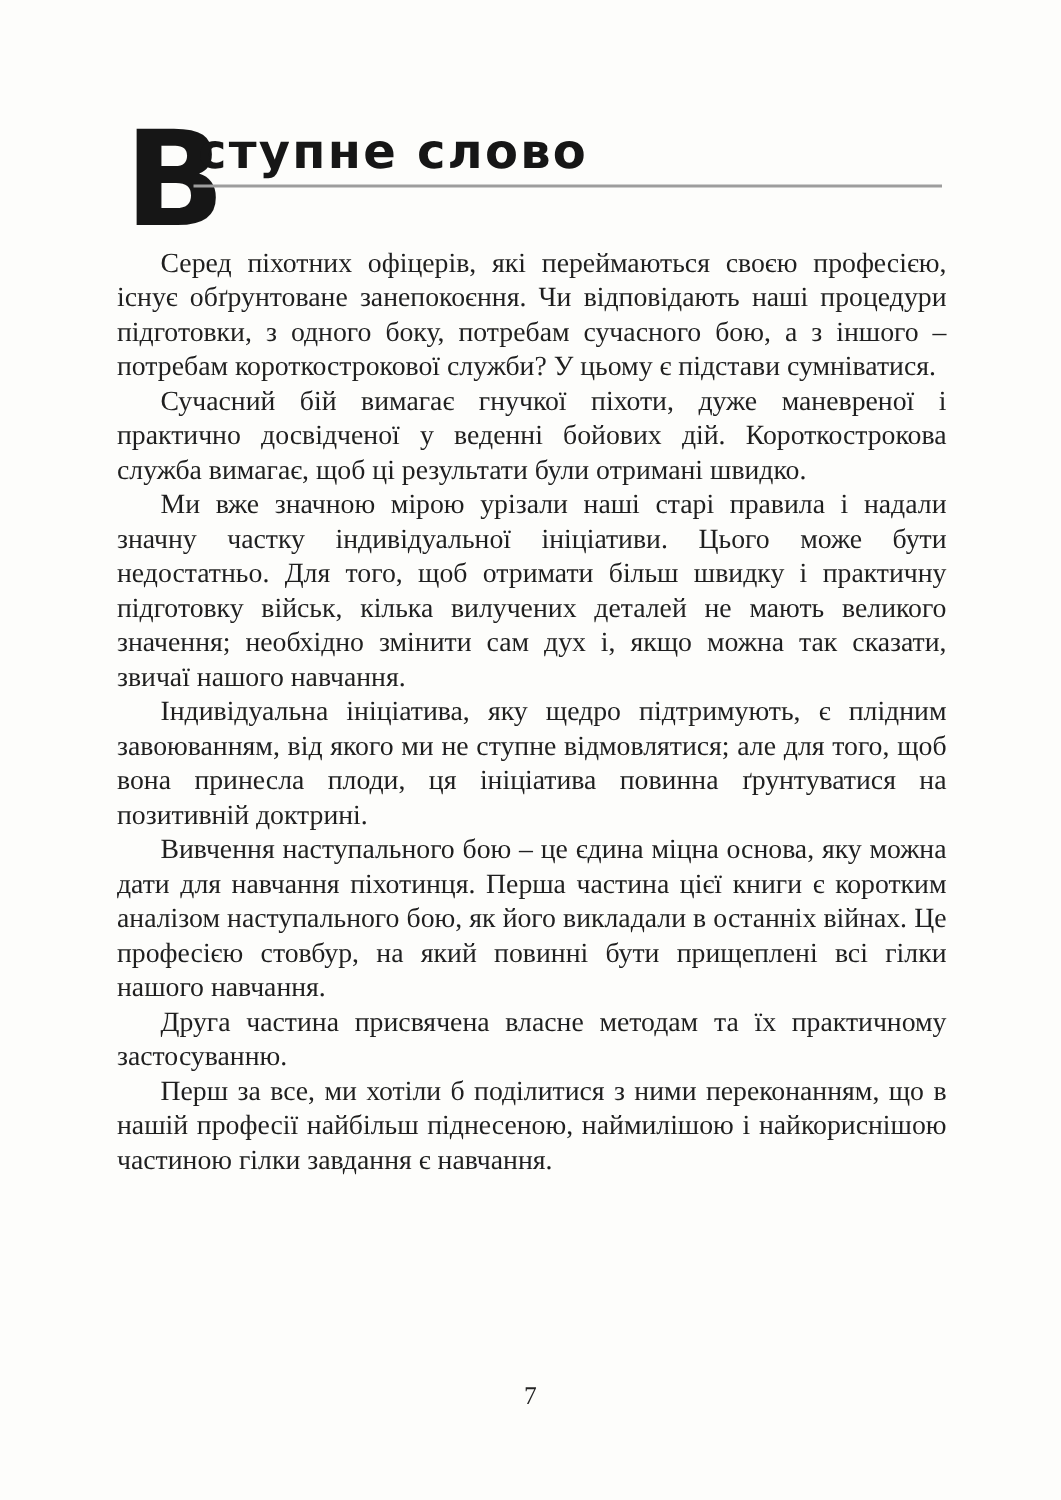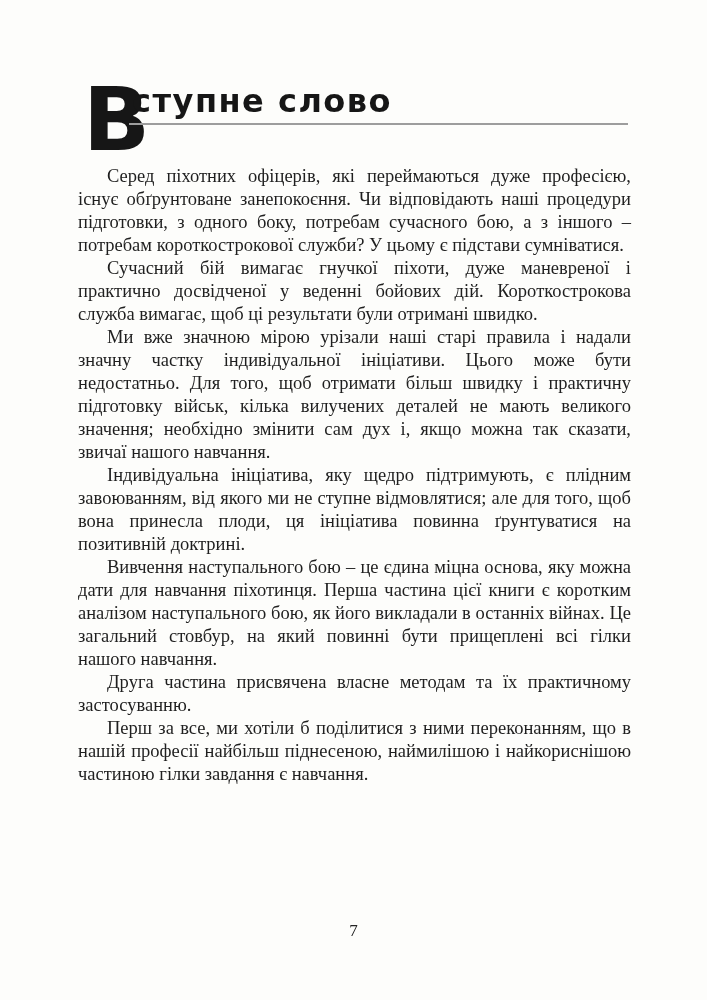--- a/index.html
+++ b/index.html
@@ -91,24 +91,24 @@
 
   <div class="chapter-header">
     <span class="dropcap">В</span>
     <div class="title-wrap">
       <div class="chapter-title">ступне слово</div>
       <div class="title-rule"></div>
     </div>
   </div>
 
   <div class="body-text">
-    <p>Серед піхотних офіцерів, які переймаються дуже професією, існує обґрунтоване занепокоєння. Чи відповідають наші процедури підготовки, з одного боку, потребам сучасного бою, а з іншого – потребам короткострокової служби? У цьому є підстави сумніватися.</p>
+    <p>Серед піхотних офіцерів, які переймаються своєю професією, існує обґрунтоване занепокоєння. Чи відповідають наші процедури підготовки, з одного боку, потребам сучасного бою, а з іншого – потребам короткострокової служби? У цьому є підстави сумніватися.</p>
     <p>Сучасний бій вимагає гнучкої піхоти, дуже маневреної і практично досвідченої у веденні бойових дій. Короткострокова служба вимагає, щоб ці результати були отримані швидко.</p>
     <p>Ми вже значною мірою урізали наші старі правила і надали значну частку індивідуальної ініціативи. Цього може бути недостатньо. Для того, щоб отримати більш швидку і практичну підготовку військ, кілька вилучених деталей не мають великого значення; необхідно змінити сам дух і, якщо можна так сказати, звичаї нашого навчання.</p>
     <p>Індивідуальна ініціатива, яку щедро підтримують, є плідним завоюванням, від якого ми не ступне відмовлятися; але для того, щоб вона принесла плоди, ця ініціатива повинна ґрунтуватися на позитивній доктрині.</p>
-    <p>Вивчення наступального бою – це єдина міцна основа, яку можна дати для навчання піхотинця. Перша частина цієї книги є коротким аналізом наступального бою, як його викладали в останніх війнах. Це загальний стовбур, на який повинні бути прищеплені всі гілки нашого навчання.</p>
+    <p>Вивчення наступального бою – це єдина міцна основа, яку можна дати для навчання піхотинця. Перша частина цієї книги є коротким аналізом наступального бою, як його викладали в останніх війнах. Це професією стовбур, на який повинні бути прищеплені всі гілки нашого навчання.</p>
     <p>Друга частина присвячена власне методам та їх практичному застосуванню.</p>
     <p>Перш за все, ми хотіли б поділитися з ними переконанням, що в нашій професії найбільш піднесеною, наймилішою і найкориснішою частиною гілки завдання є навчання.</p>
   </div>
 
   <div class="page-number">7</div>
 
 </div>
 
 </body></html>

